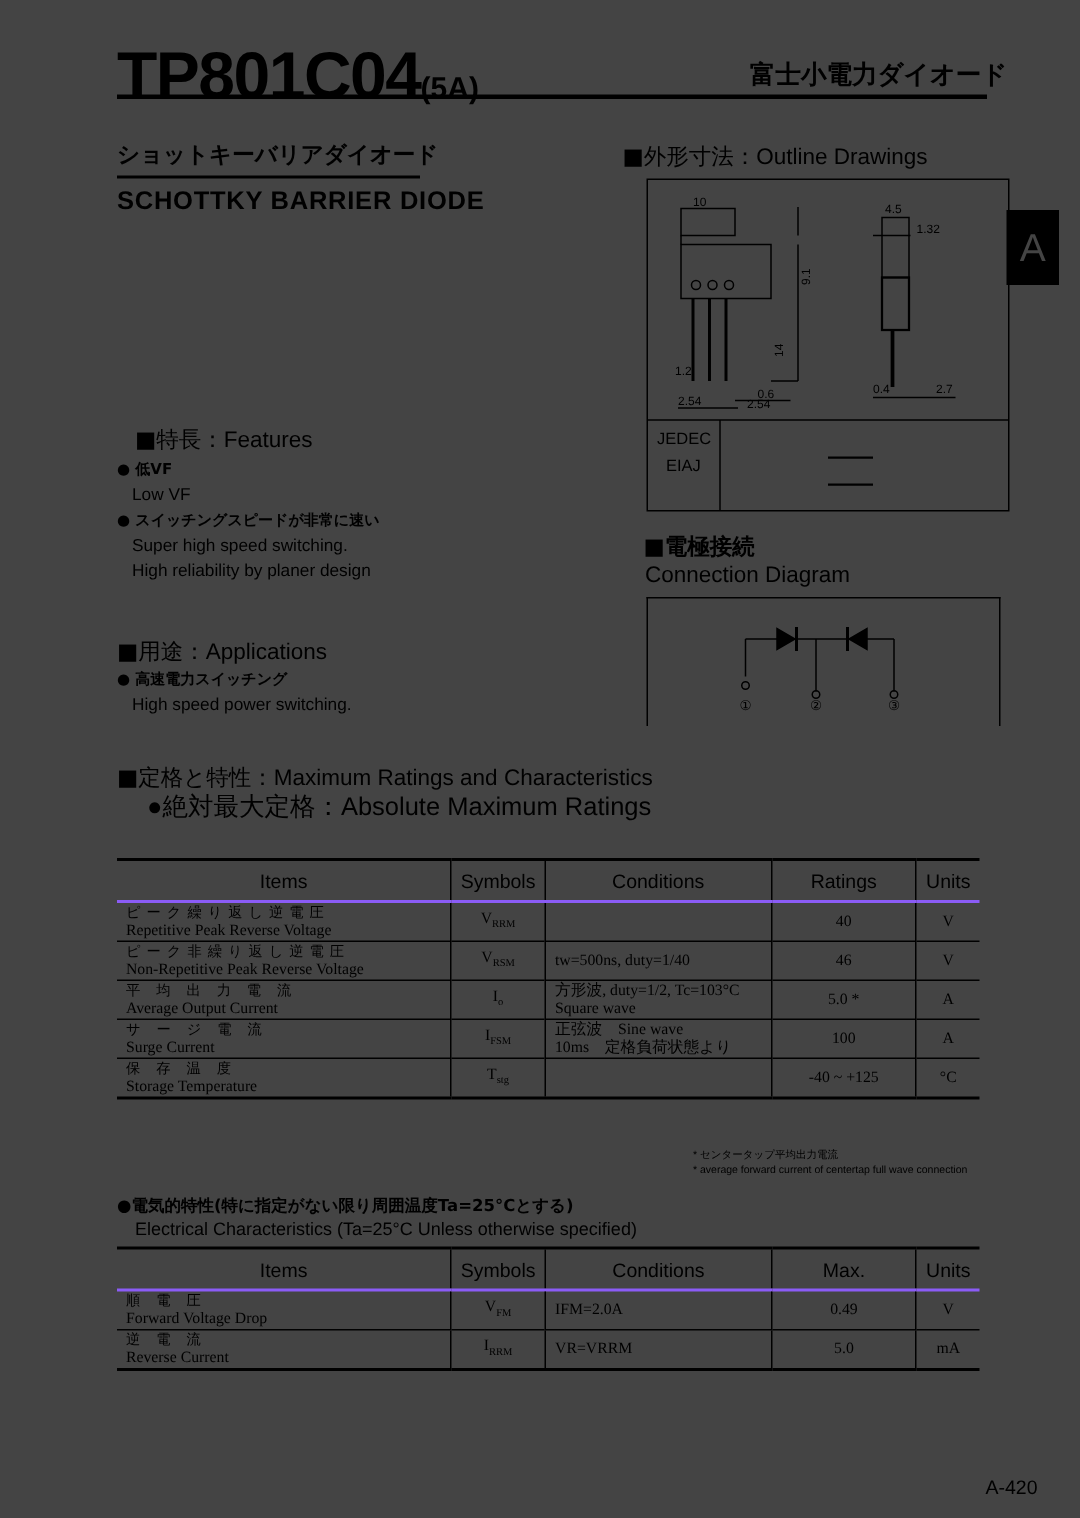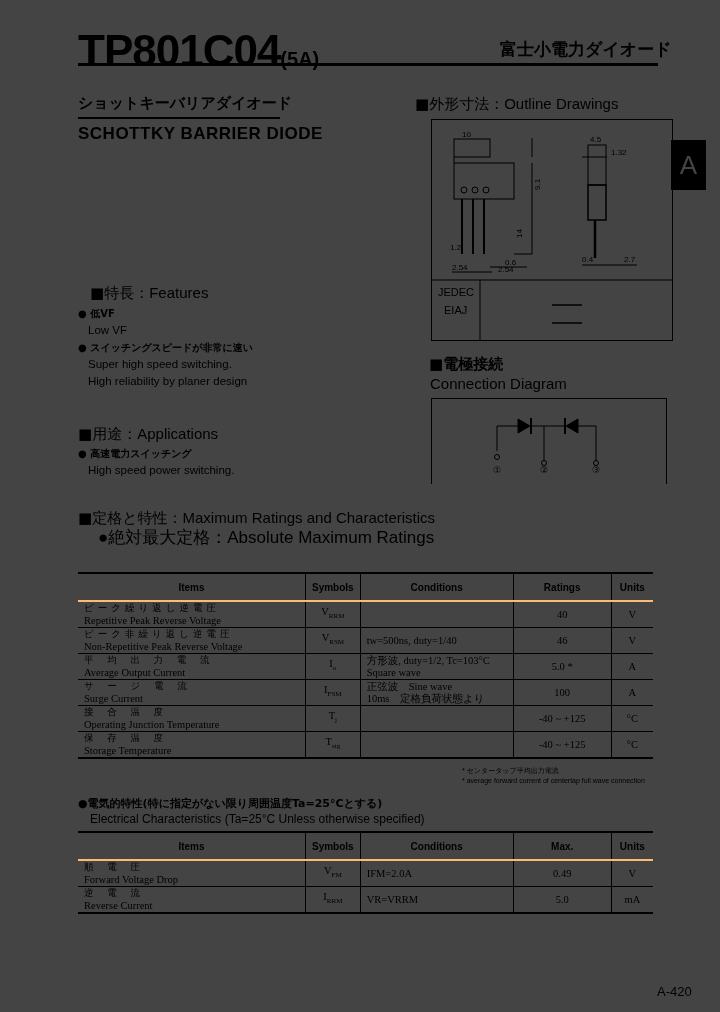--- a/index.html
+++ b/index.html
@@ -13,27 +13,27 @@
   .sub-rule{left:78px;top:117px;width:202px;height:2px;background:#000;}
   .en-sub{left:78px;top:124px;font-size:17px;font-weight:bold;letter-spacing:0.5px;}
   .tab-a{left:671px;top:140px;width:35px;height:50px;background:#000;color:#444;font-size:26px;text-align:center;line-height:50px;}
   .sec-h{font-size:15px;line-height:18px;}
   .sec-h b{font-family:"DejaVu Sans",sans-serif;font-weight:normal;margin-top:24px;}
   .feat{font-size:11px;line-height:17px;}
   .feat .jp{font-weight:bold;font-family:"DejaVu Sans",sans-serif;font-size:10px;}
   .feat .en{padding-left:10px;font-size:11.5px;}
   .box{border:1.5px solid #000;margin-left:16px;}
   table{border-collapse:collapse;font-family:"Liberation Serif",serif;font-size:10.5px;}
-  table th{font-family:"Liberation Sans",sans-serif;font-weight:bold;font-size:10px;height:26px;border-top:2px solid #000;border-bottom:2px solid #fdba74;}
+  table th{font-family:"Liberation Sans",sans-serif;font-weight:normal;font-size:13px;height:26px;border-top:2px solid #000;border-bottom:2px solid #8b5cf6;}
   table td{border-top:1.5px solid #000;height:25px;vertical-align:middle;line-height:12px;}
   table td,table th{border-left:1.5px solid #000;padding:0 6px;}
   table td:first-child,table th:first-child{border-left:none;}
   table tr:last-child td{border-bottom:2px solid #000;}
   .c{text-align:center;}
-  .jpcell{font-family:Liberation Mono, monospace;font-size:9.5px;letter-spacing:4px;}
+  .jpcell{font-family:Liberation Sans, sans-serif;font-size:9.5px;letter-spacing:4px;}
   sub{font-size:7px;}
   .footnote{font-size:7px;line-height:10px;}
   .page-no{left:657px;top:984px;font-size:13px;}
 </style>
 </head>
 <body>
 
 <div class="abs title"><span>TP801C04</span><small>(5A)</small></div>
 <div class="abs title-rule"></div>
 <div class="abs jp-category">富士小電力ダイオード</div>
@@ -188,33 +188,20 @@
     <td class="c"><span>I</span><sub>FSM</sub></td>
     <td>
           <div>正弦波　Sine wave</div>
           <div>10ms　定格負荷状態より</div>
         </td>
     <td class="c">100</td>
     <td class="c">A</td>
   </tr>
   <tr>
     <td>
-          <div class="jpcell">接 合 温 度</div>
-          <div>Operating Junction Temperature</div>
-        </td>
-    <td class="c"><span>T</span><sub>j</sub></td>
-    <td>
-          <div></div>
-          <div></div>
-        </td>
-    <td class="c">-40 ~ +125</td>
-    <td class="c">°C</td>
-  </tr>
-  <tr>
-    <td>
           <div class="jpcell">保 存 温 度</div>
           <div>Storage Temperature</div>
         </td>
     <td class="c"><span>T</span><sub>stg</sub></td>
     <td>
           <div></div>
           <div></div>
         </td>
     <td class="c">-40 ~ +125</td>
     <td class="c">°C</td>

